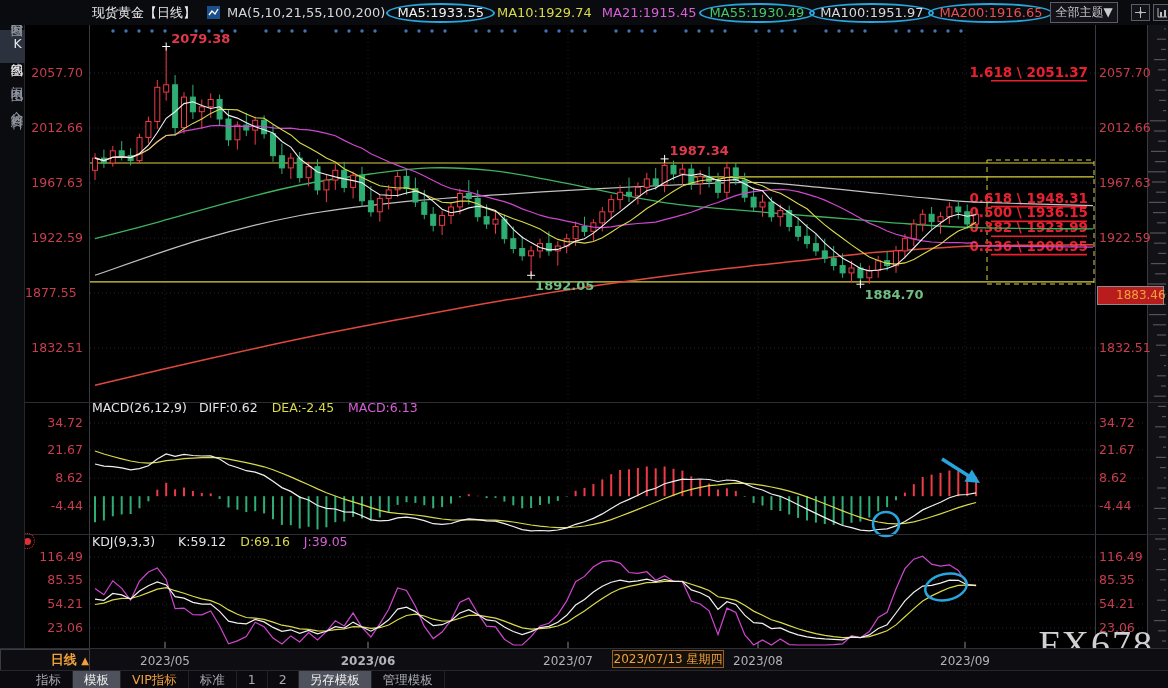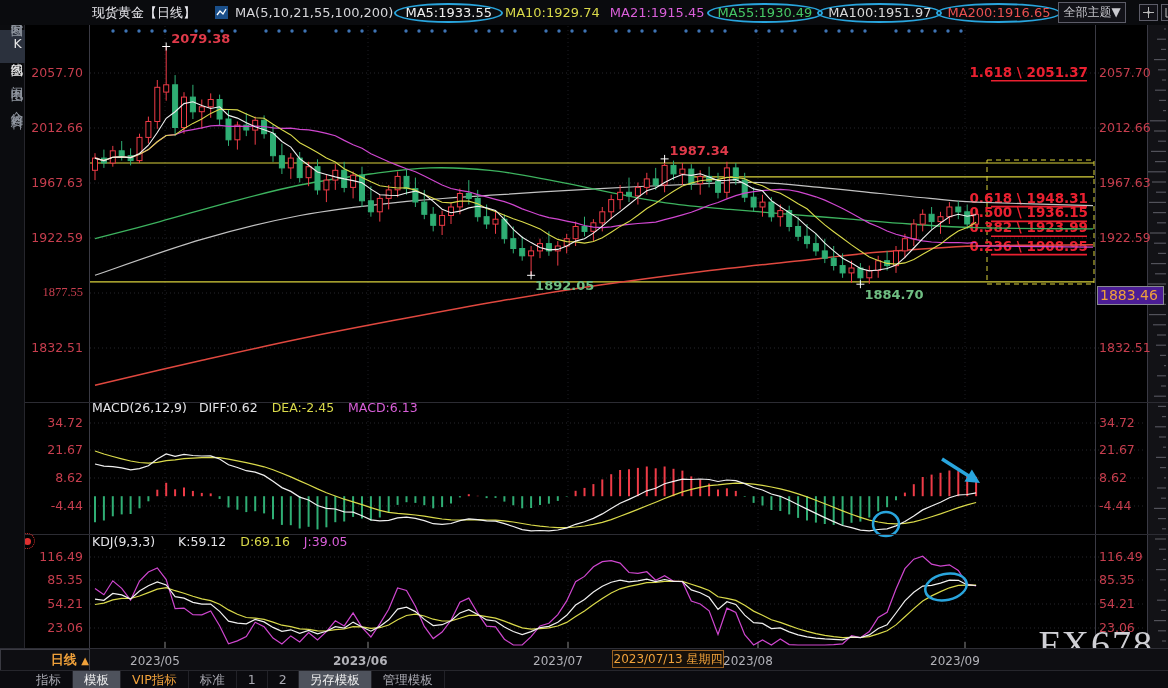--- a/index.html
+++ b/index.html
@@ -4,21 +4,21 @@
 <style>
   *{margin:0;padding:0;box-sizing:border-box}
   html,body{width:1168px;height:688px;background:#000;overflow:hidden;
     font-family:"DejaVu Sans","Liberation Sans",sans-serif;position:relative;color:#ccc}
   #chart-svg{position:absolute;left:0;top:0;z-index:1}
   #watermark{position:absolute;right:14px;top:622px;z-index:2;font-size:38px;letter-spacing:2px;
     color:var(--watermark);font-family:Liberation Serif, serif;font-weight:400}
   
   #topbar{position:absolute;left:0;top:0;width:1168px;height:25px;z-index:5;display:flex;
     align-items:center;padding-left:92px;background:#0a0b0e;font-size:13px;white-space:nowrap}
-  #topbar .title{color:#e9e9ee;margin-right:16px}
+  #topbar .title{color:#e9e9ee;margin-right:8px}
   #topbar .maprefix{color:#d6d6da;margin:0 4px}
   .mav{margin:16px 5px}
   .v-ma5{color:var(--ma5)} .v-ma10{color:var(--ma10)} .v-ma21{color:#d95fd9}
   .v-ma55{color:#46c866} .v-ma100{color:#d8d8d8} .v-ma200{color:#e85050}
   .circled{border:2px solid var(--blue);border-radius:50%;padding:0 9px 1px;margin:0 -3px}
   .chart-type-icon{display:inline-flex;margin:0 3px}
   #theme-btn{margin-left:auto;border:1px solid #5c5c68;background:#121218;color:#c9c9cf;
     font-size:12px;padding:1px 4px;font-family:inherit}
   .iconbtn{width:19px;height:17px;border:1px solid #5c5c68;background:#121218;display:inline-flex;
     align-items:center;justify-content:center;margin-left:3px}
@@ -26,35 +26,35 @@
   
   #sidebar{position:absolute;left:0;top:0;width:25px;height:648px;z-index:4;background:#0b0c0f;
     border-right:1px solid #26262c;padding-top:5px}
   .side-item{writing-mode:vertical-rl;text-orientation:upright;width:25px;margin-bottom:7px;
     padding:6px 0;text-align:center;font-size:12.5px;color:#9096a0;letter-spacing:2px;cursor:pointer}
   .side-item.sel{background:#2b313d;color:#e8e8e8}
   
   #axis-layer{position:absolute;left:0;top:0;z-index:3}
   .axl{position:absolute;font-size:12.5px;color:var(--axis)}
   #price-badge{position:absolute;left:1097px;top:286px;width:67px;height:19px;z-index:4;
-    border:1px solid #8a8a92;background:#4c1d95;color:var(--orange);font-size:14px;line-height:17px;padding-left:2px}
+    border:1px solid #8a8a92;background:#b91c1c;color:var(--orange);font-size:12px;line-height:17px;padding-left:18px}
   .panel-header{position:absolute;left:92px;z-index:3;font-size:12.5px;white-space:nowrap}
   .panel-header .w{color:#e4e4e8}.panel-header .y{color:var(--ma10);margin-left:10px}
   .panel-header .m{color:#d95fd9;margin-left:10px}
   #macd-header{top:400px} #kdj-header{top:534px}
   #alert-icon{position:absolute;left:19px;top:533px;width:16px;height:16px;z-index:3;
     border:1px dotted #e03030;border-radius:50%;display:flex;align-items:center;justify-content:center}
   #alert-icon i{width:7px;height:7px;border-radius:50%;background:#e03030;display:block}
   
   #timeline{position:absolute;left:0;top:648px;width:1168px;height:22px;z-index:5;background:#0e0e12;
     border-top:1px solid #2e2e36;font-size:12px;color:#b2b2b8}
   #period-cell{position:absolute;left:0;top:0;width:90px;height:22px;border:1px solid #3a3a42;
     text-align:right;line-height:20px;color:var(--orange);font-weight:bold;font-size:13px;cursor:pointer}
   #period-cell .arr{font-size:10px}
-  .month{position:absolute;top:5px;width:70px;text-align:left}
+  .month{position:absolute;top:5px;width:70px;text-align:center}
   #date-box{position:absolute;left:612px;top:1px;width:112px;height:18px;border:1px solid #9a6020;
     background:#16100a;color:var(--orange);text-align:center;line-height:17px;font-size:12px}
   
   #tabrow{position:absolute;left:0;top:670px;width:1168px;height:30px;z-index:5;background:#0b0b0f;
     border-top:1px solid #26262c;display:flex;padding-left:25px;font-size:12.5px;line-height:17px;color:#a8a8b0}
   .tab{padding:0 11px;border-right:1px solid #222228;cursor:pointer;white-space:nowrap}
   .tab.sel{background:#4e525c;color:#f0f0f0}
   .tab.vip{color:var(--orange)}
 </style>
 </head>
@@ -603,21 +603,21 @@
     <div class="side-item">闪电图</div>
     <div class="side-item">合约资料</div>
   </div>
 
   <div id="axis-layer">
       <div class="axl" style="left: 25px; width: 58px; text-align: right; top: 10px;">2102.74</div>
       <div class="axl" style="left: 25px; width: 58px; text-align: right; top: 65px;">2057.70</div>
       <div class="axl" style="left: 25px; width: 58px; text-align: right; top: 120px;">2012.66</div>
       <div class="axl" style="left: 25px; width: 58px; text-align: right; top: 175px;">1967.63</div>
       <div class="axl" style="left: 25px; width: 58px; text-align: right; top: 230px;">1922.59</div>
-      <div class="axl" style="left: 25px; width: 58px; text-align: right; top: 285px; font-family: Liberation Serif, serif;">1877.55</div>
+      <div class="axl" style="left: 25px; width: 58px; top: 285px;">1877.55</div>
       <div class="axl" style="left: 25px; width: 58px; text-align: right; top: 340px;">1832.51</div>
       <div class="axl" style="left: 1099px; width: 62px; top: 10px;">2102.74</div>
       <div class="axl" style="left: 1099px; width: 62px; top: 65px;">2057.70</div>
       <div class="axl" style="left: 1099px; width: 62px; top: 120px;">2012.66</div>
       <div class="axl" style="left: 1099px; width: 62px; top: 175px;">1967.63</div>
       <div class="axl" style="left: 1099px; width: 62px; top: 230px;">1922.59</div>
       <div class="axl" style="left: 1099px; width: 62px; top: 340px;">1832.51</div>
       <div class="axl" style="left: 25px; width: 58px; text-align: right; top: 415px;">34.72</div>
       <div class="axl" style="left: 1099px; width: 62px; top: 415px;">34.72</div>
       <div class="axl" style="left: 25px; width: 58px; text-align: right; top: 442px;">21.67</div>

